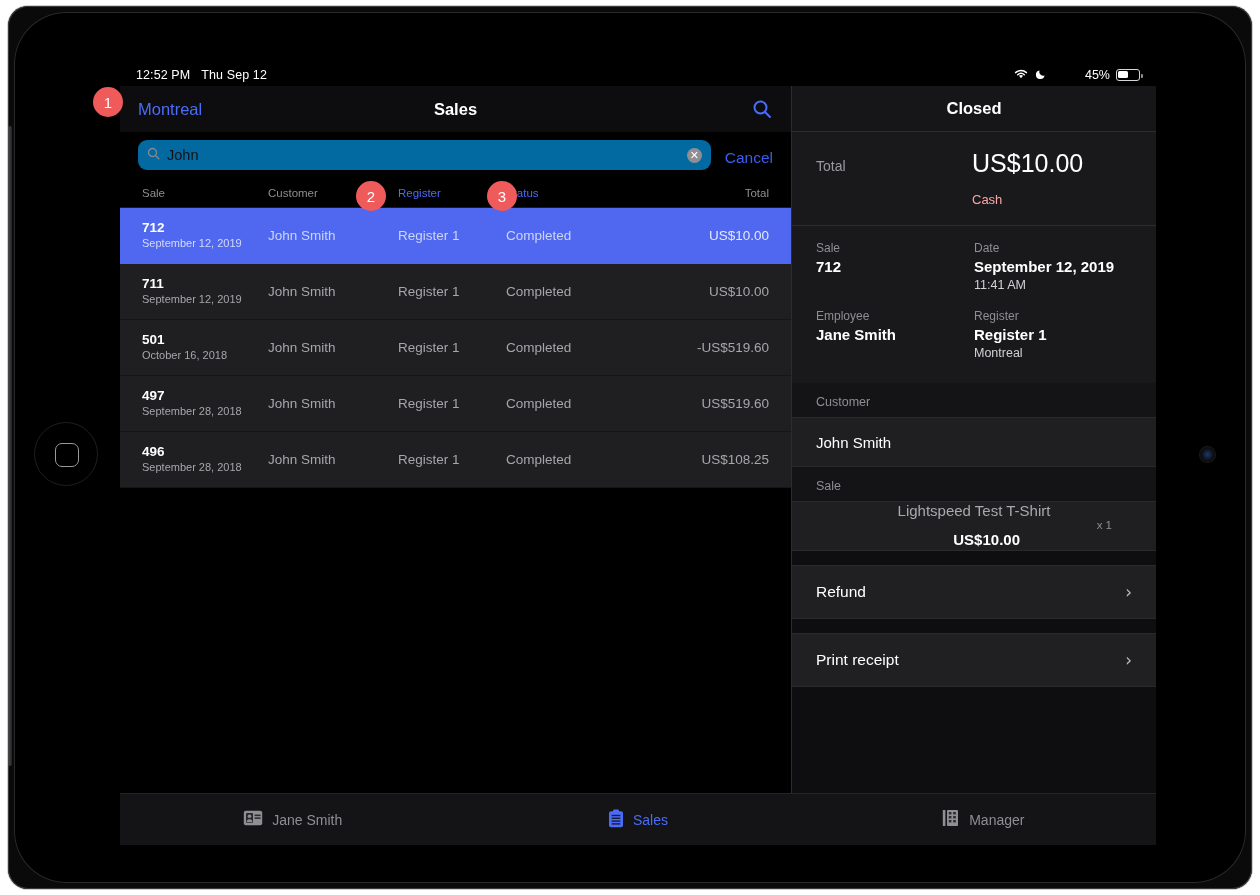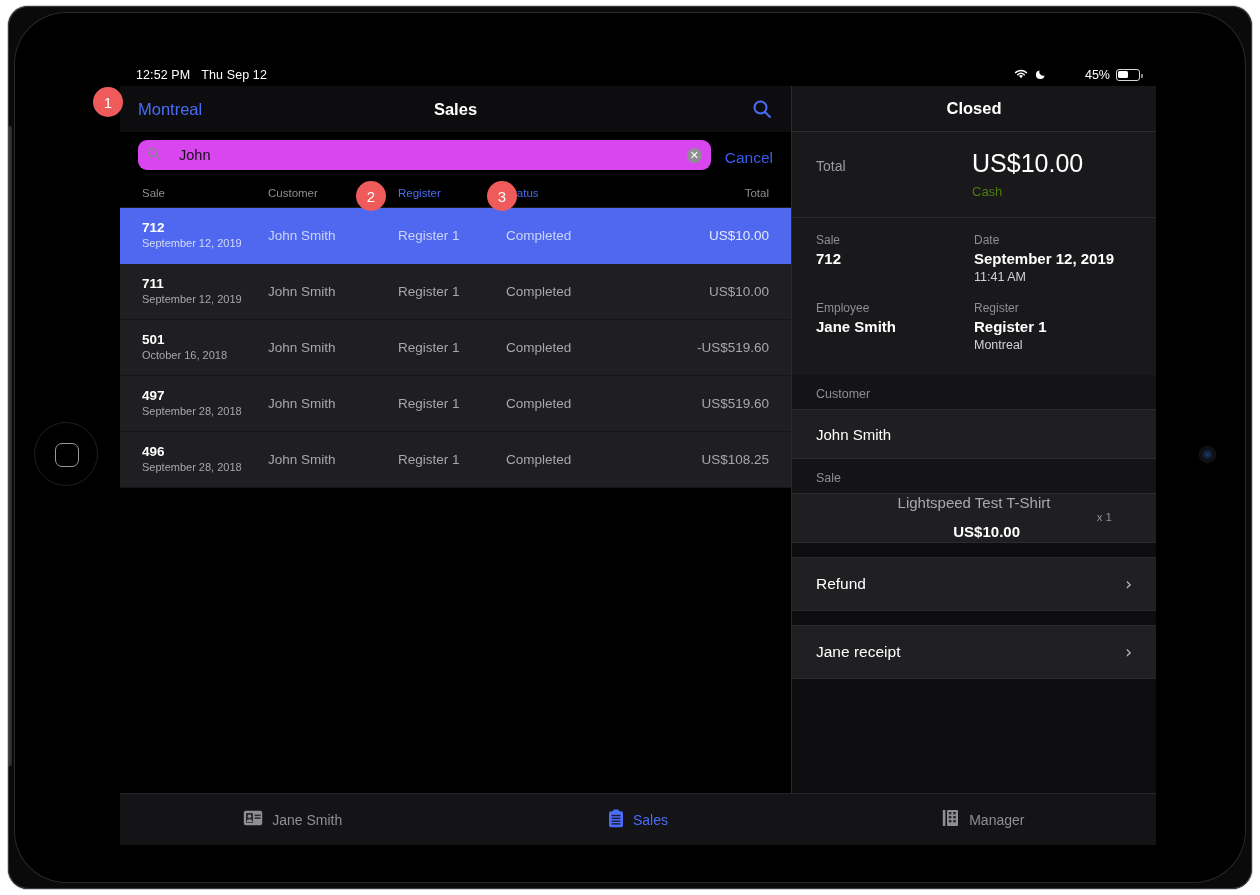--- a/index.html
+++ b/index.html
@@ -147,25 +147,25 @@
   #search-row {
     height: 46px;
     background: #000000;
     display: flex; align-items: center;
     padding: 0 18px;
     gap: 14px;
   }
   #search-field {
     flex: 1;
     height: 30px;
-    background: #d946ef;
+    background: #0369a1;
     border-radius: 9px;
     display: flex; align-items: center;
     padding: 0 9px;
-    gap: 19px;
+    gap: 7px;
   }
   #search-value {
     flex: 1;
     color: #111113;
     font-size: 14.5px;
   }
   #search-clear {
     width: 15px; height: 15px; border-radius: 50%;
     background: #8e8e93;
     color: #ffffff;
@@ -243,23 +243,23 @@
     font-size: 14px;
     padding-top: 10px;
   }
   #total-right { margin-left: auto; text-align: left; min-width: 160px; }
   #total-amount {
     color: #ffffff;
     font-size: 25px;
     line-height: 30px;
   }
   #total-method {
-    color: #4d7c0f;
+    color: #fca5a5;
     font-size: 13px;
-    margin-top: 6px;
+    margin-top: 14px;
   }
 
   #meta-block {
     background: #19191c;
     padding: 14px 24px 20px 24px;
     border-bottom: 1px solid #19191c;
   }
   .meta-row { display: flex; margin-bottom: 14px; }
   .meta-row:last-child { margin-bottom: 0; }
   .meta-cell { width: 172px; }
@@ -538,21 +538,21 @@
         </div>
 
         <div class="action-gap"></div>
         <div class="action-row">
           <span>Refund</span>
           <span class="chevron">›</span>
         </div>
 
         <div class="action-gap"></div>
         <div class="action-row">
-          <span>Jane receipt</span>
+          <span>Print receipt</span>
           <span class="chevron">›</span>
         </div>
       </div>
     </div>
 
     <div id="tab-bar">
       <div class="tab-item">
         <span>
           <svg width="20" height="16" viewBox="0 0 20 16">
             <rect x="0.8" y="0.8" width="18.4" height="14.4" rx="2" fill="#8e8e93"></rect>

